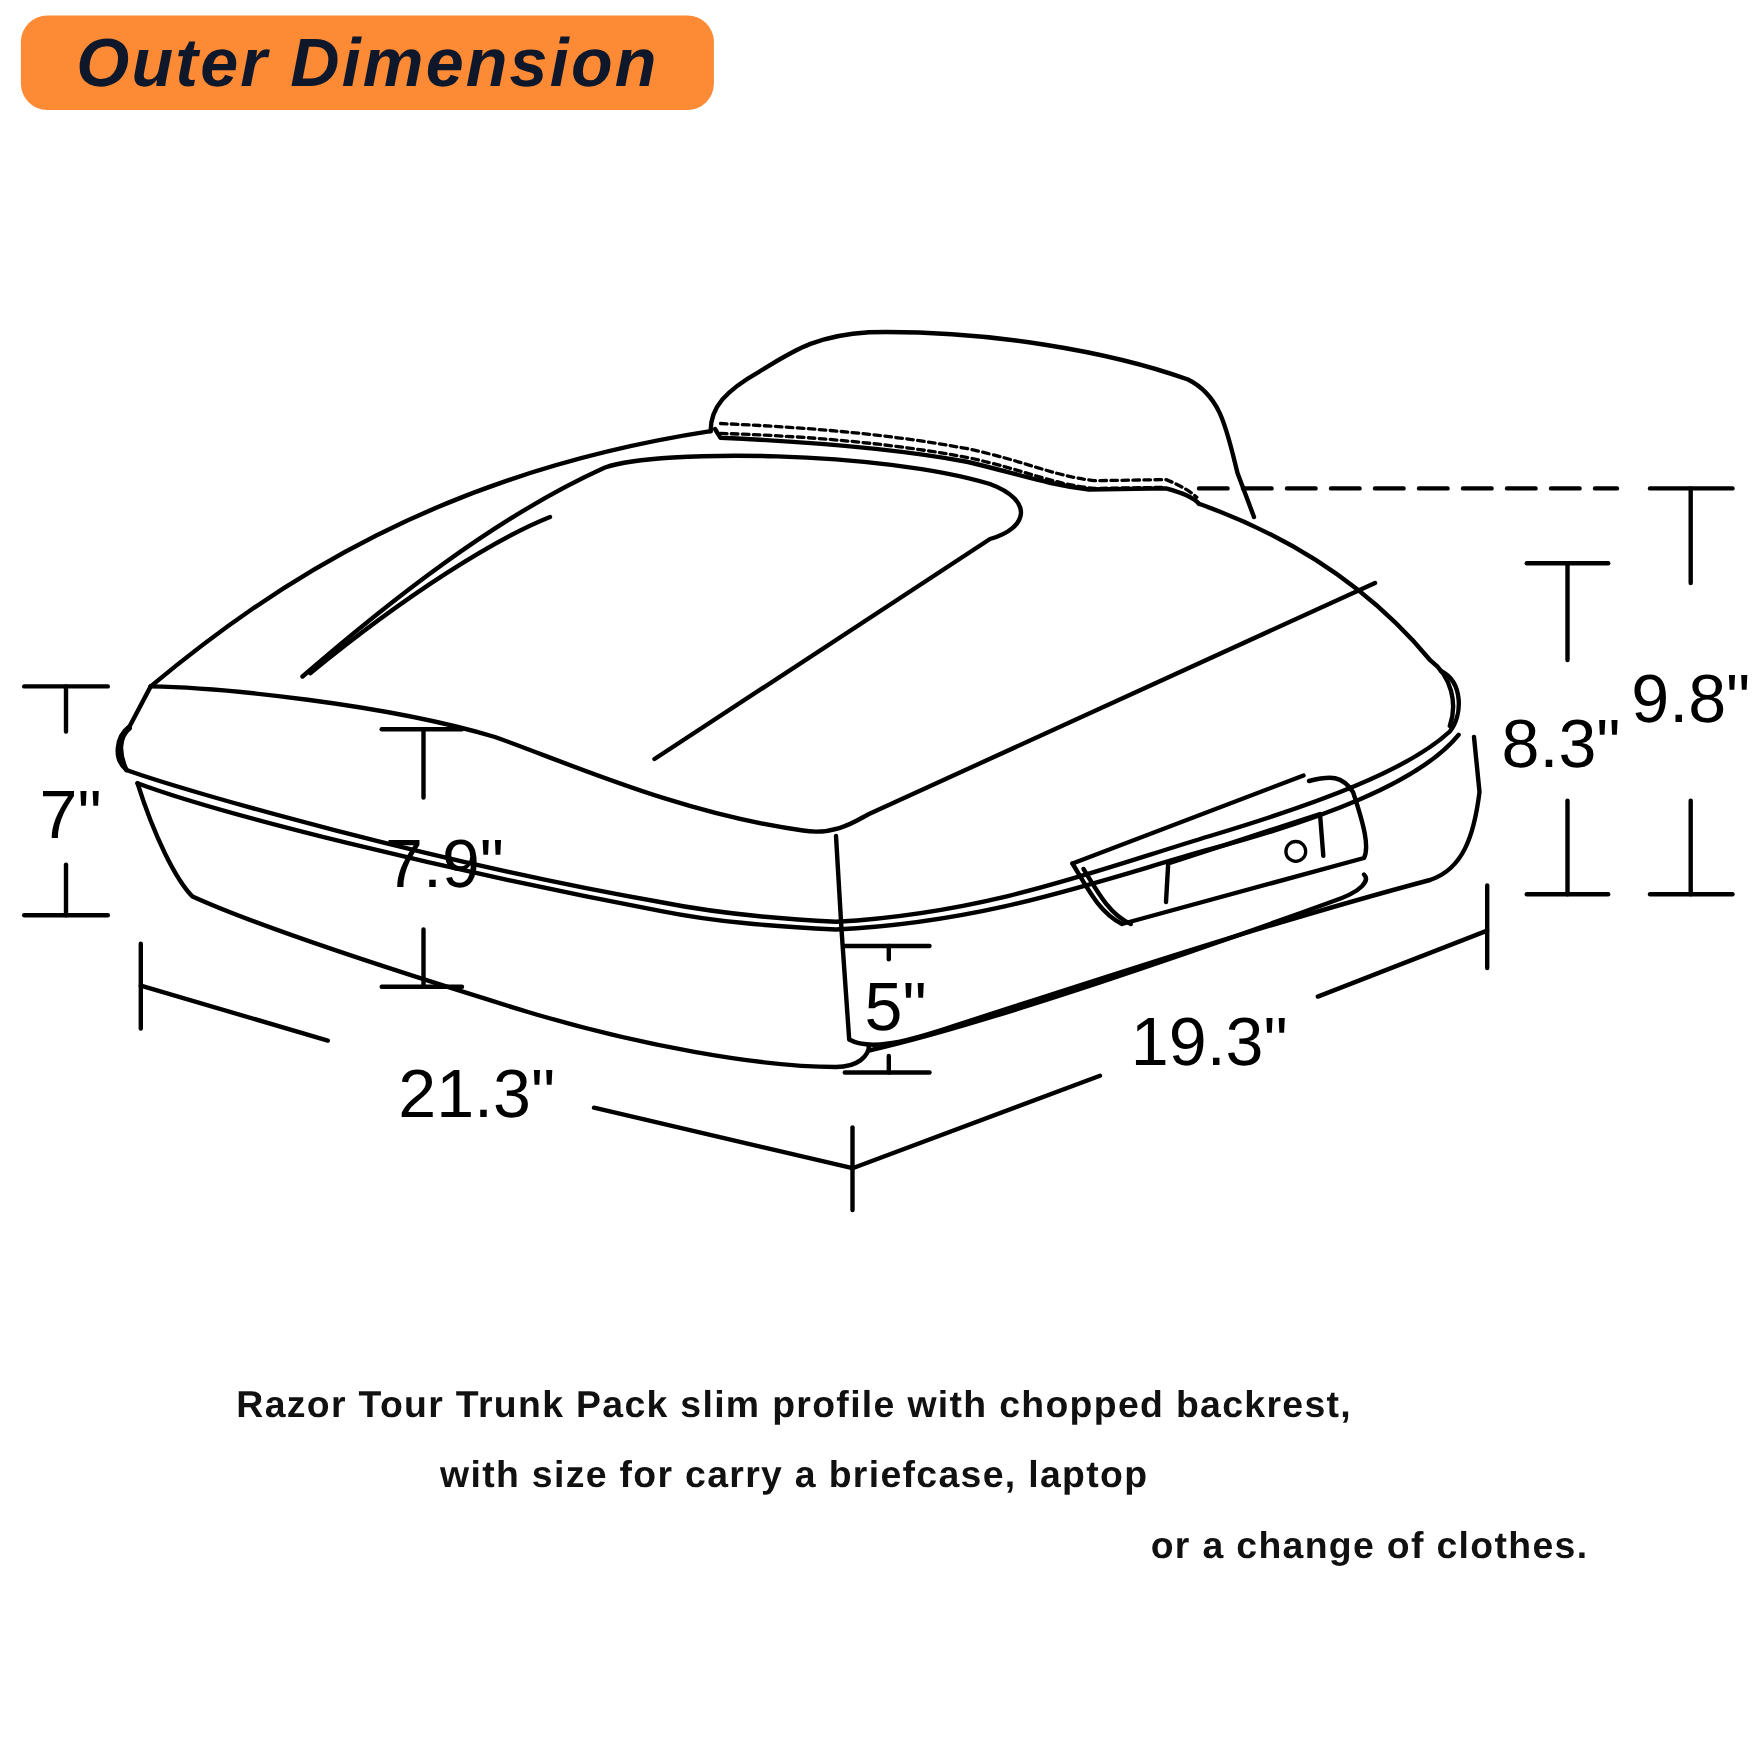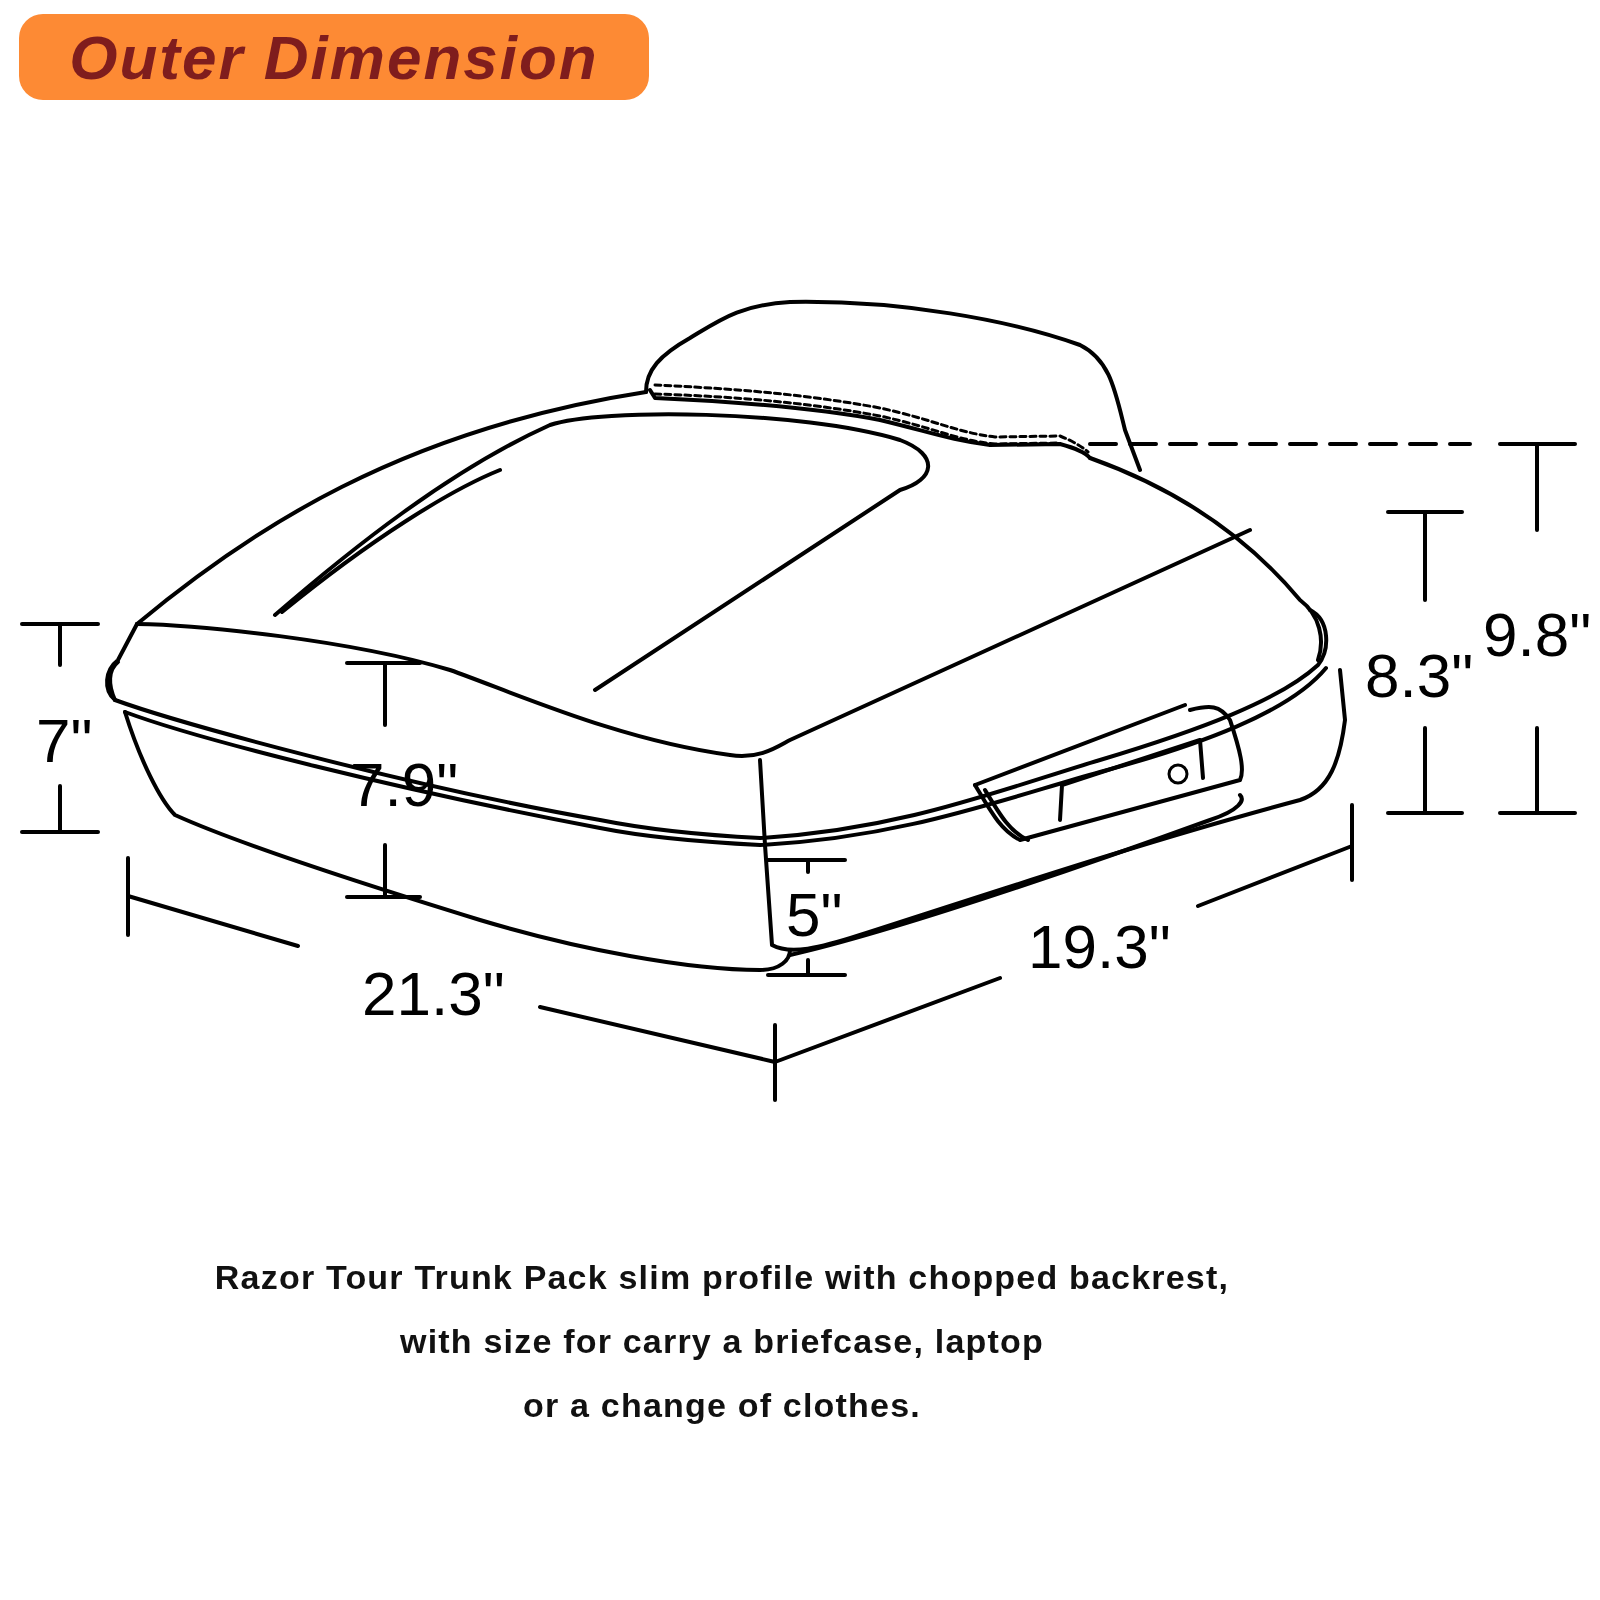--- a/index.html
+++ b/index.html
@@ -4,21 +4,21 @@
   <style>
     html, body { margin: 0; padding: 0; background: #ffffff; }
     body { width: 1600px; height: 1600px; position: relative; overflow: hidden; font-family: "Liberation Sans", sans-serif; }
     .title-badge {
       position: absolute; left: 19px; top: 14px; width: 630px; height: 86px;
       background: #fd8a34; border-radius: 24px;
       display: flex; align-items: center; justify-content: center;
     }
     .title-badge span {
       font-family: "Liberation Sans", sans-serif; font-weight: bold; font-style: italic;
-      font-size: 62px; color: #7f1d1d; letter-spacing: 2px;
+      font-size: 62px; color: #0f172a; letter-spacing: 2px;
     }
     svg.drawing { position: absolute; left: 0; top: 0; }
     .dim-label { font-family: "Liberation Sans", sans-serif; font-size: 62px; fill: #000; }
     .caption {
       position: absolute; left: 0; width: 1444px; text-align: center;
       font-family: "Liberation Sans", sans-serif; font-weight: bold; font-size: 34px;
       color: #111; letter-spacing: 1.2px;
     }
   </style>
 </head>
@@ -109,13 +109,13 @@
   <text class="dim-label" x="350" y="806" stroke="none">7.9"</text>
   <text class="dim-label" x="786" y="936" stroke="none">5"</text>
   <text class="dim-label" x="362" y="1015" stroke="none">21.3"</text>
   <text class="dim-label" x="1028" y="968" stroke="none">19.3"</text>
   <text class="dim-label" x="1365" y="697" stroke="none">8.3"</text>
   <text class="dim-label" x="1483" y="656" stroke="none">9.8"</text>
 </svg>
 
 <div class="caption" style="top:1258px;">Razor Tour Trunk Pack slim profile with chopped backrest,</div>
 <div class="caption" style="top:1322px;">with size for carry a briefcase, laptop</div>
-<div class="caption" style="top:1386px;">or a change of clothes.</div>
+<div class="caption" style="top:1386px;text-align:right;">or a change of clothes.</div>
 
 </body></html>

